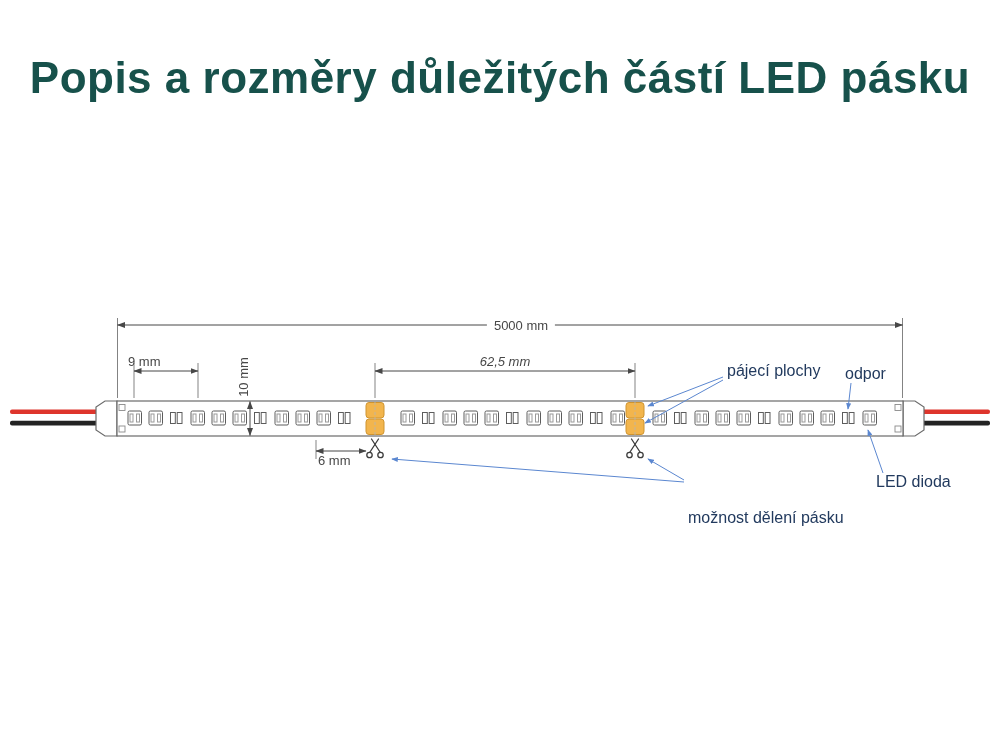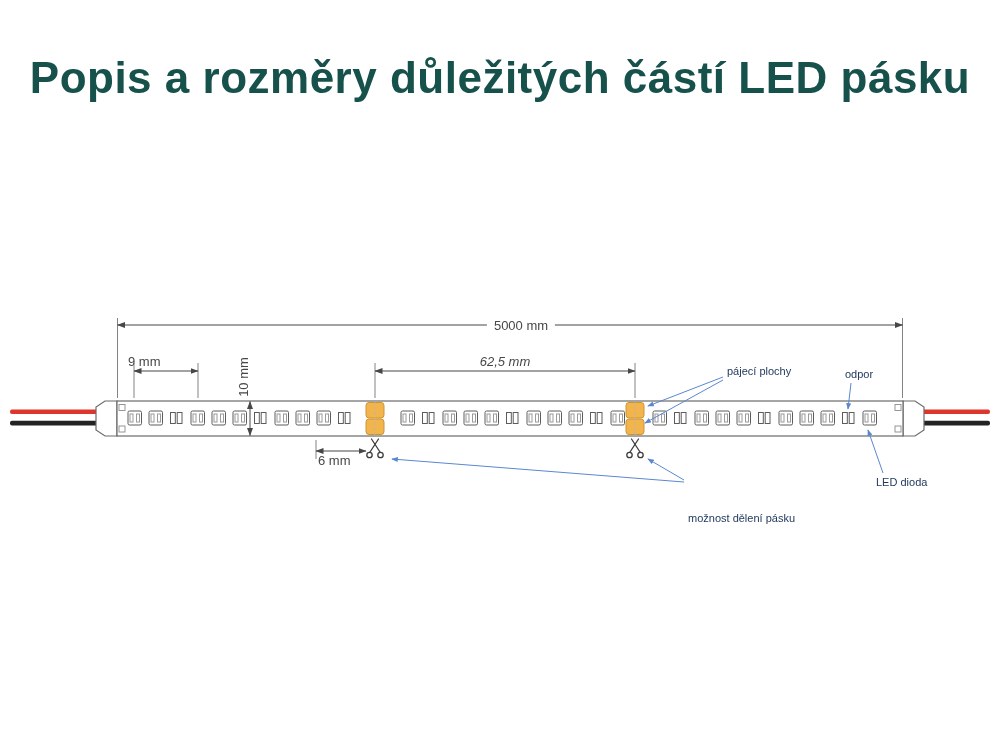--- a/index.html
+++ b/index.html
@@ -2,21 +2,21 @@
 <html style="--title: #17514b; --dimension: #474747; --annotation-text: #223a5e; --annotation-line: #5b87d0; --pad-fill: #f2b54d; --pad-stroke: #cf9430; --wire-red: #de352c; --wire-black: #232323;"><head>
 <meta charset="utf-8">
 <style>
   html,body{margin:0;padding:0;background:#fff;}
   .page{position:relative;width:1000px;height:738px;background:#fff;
         font-family:"Liberation Sans",sans-serif;overflow:hidden;}
   .title{position:absolute;top:53px;left:0;width:100%;margin:0;text-align:center;
          font-size:44px;font-weight:700;color:var(--title,#17514b);letter-spacing:.5px;}
   svg.diagram{position:absolute;left:0;top:0;width:1000px;height:738px;}
   .txt{position:absolute;color:var(--dimension,#474747);font-size:13px;white-space:nowrap;line-height:15px;}
-  .ann{position:absolute;color:var(--annotation-text,#223a5e);font-size:11px;white-space:nowrap;line-height:14px;}
+  .ann{position:absolute;color:var(--annotation-text,#223a5e);font-size:16px;white-space:nowrap;line-height:14px;}
   .dimline{stroke:var(--dimension,#474747);stroke-width:1;fill:none;}
   .extline{stroke:var(--dimension,#474747);stroke-width:.8;fill:none;opacity:.85;}
   .annline{stroke:var(--annotation-line,#5b87d0);stroke-width:1;fill:none;}
   .dim-arrow{fill:var(--dimension,#474747);}
   .ann-arrow{fill:var(--annotation-line,#5b87d0);}
   .strip{fill:#fff;stroke:#6a6a6a;stroke-width:1.2;}
   .module{fill:#fff;stroke:#5c5c5c;stroke-width:1;}
   .module-inner{fill:none;stroke:#9a9a9a;stroke-width:1;}
   .pad{fill:var(--pad-fill,#f2b54d);stroke:var(--pad-stroke,#cf9430);stroke-width:1;}
   .cutline{stroke:#b5b5b5;stroke-width:.8;stroke-dasharray:3 2;}

